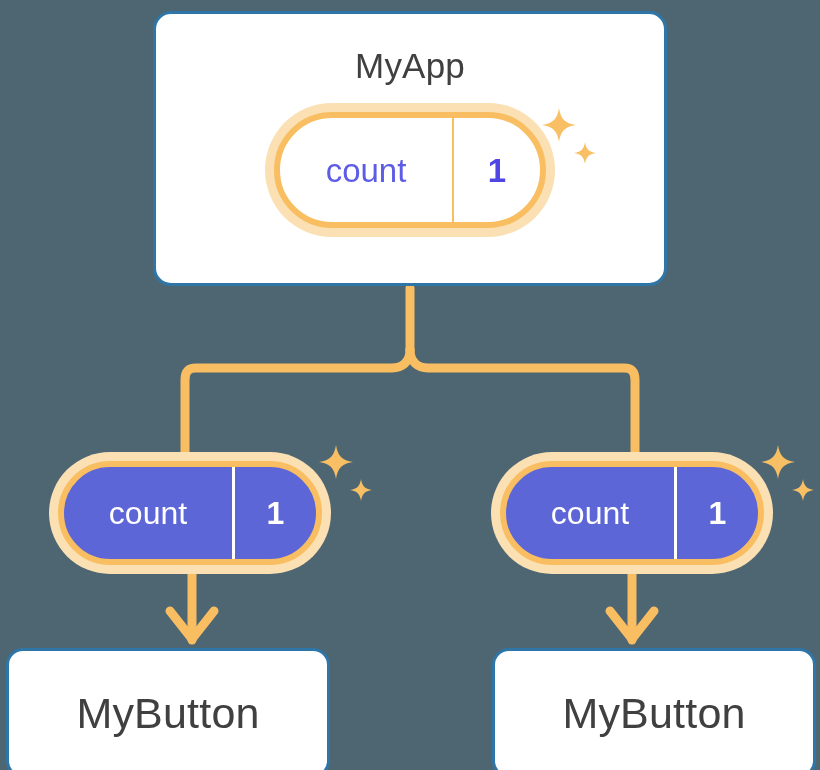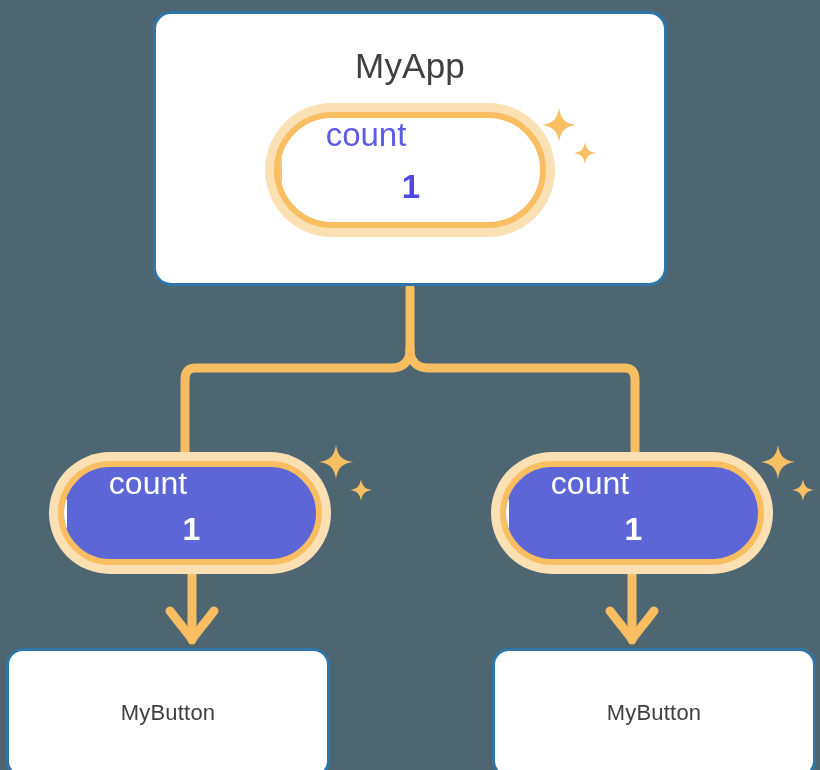--- a/index.html
+++ b/index.html
@@ -60,38 +60,37 @@
   #app-card .card-title {
     font-size: 35px;
   }
   .button-card {
     width: 324px;
     height: 130px;
     border-radius: 17px;
   }
   #button-card-left  { left: 6px;   top: 648px; }
   #button-card-right { left: 492px; top: 648px; }
-  .button-card .card-title { font-size: 22px; }
+  .button-card .card-title { font-size: 43px; }
 
   
   .pill-wrap {
     position: absolute;
     display: inline-block;
   }
   .pill {
     position: relative;
     display: flex;
     align-items: stretch;
     border: 6px solid #f9be62;
     border-radius: 999px;
     box-sizing: border-box;
     
     box-shadow: 0 0 0 9px #fbe0b4;
     overflow: hidden;
-    flex-direction: column;
   }
   .pill-key, .pill-val {
     display: flex;
     align-items: center;
     justify-content: center;
     line-height: 1;
     user-select: none;
   }
   .pill-key { font-weight: 400; }
   .pill-val { font-weight: 700; }

